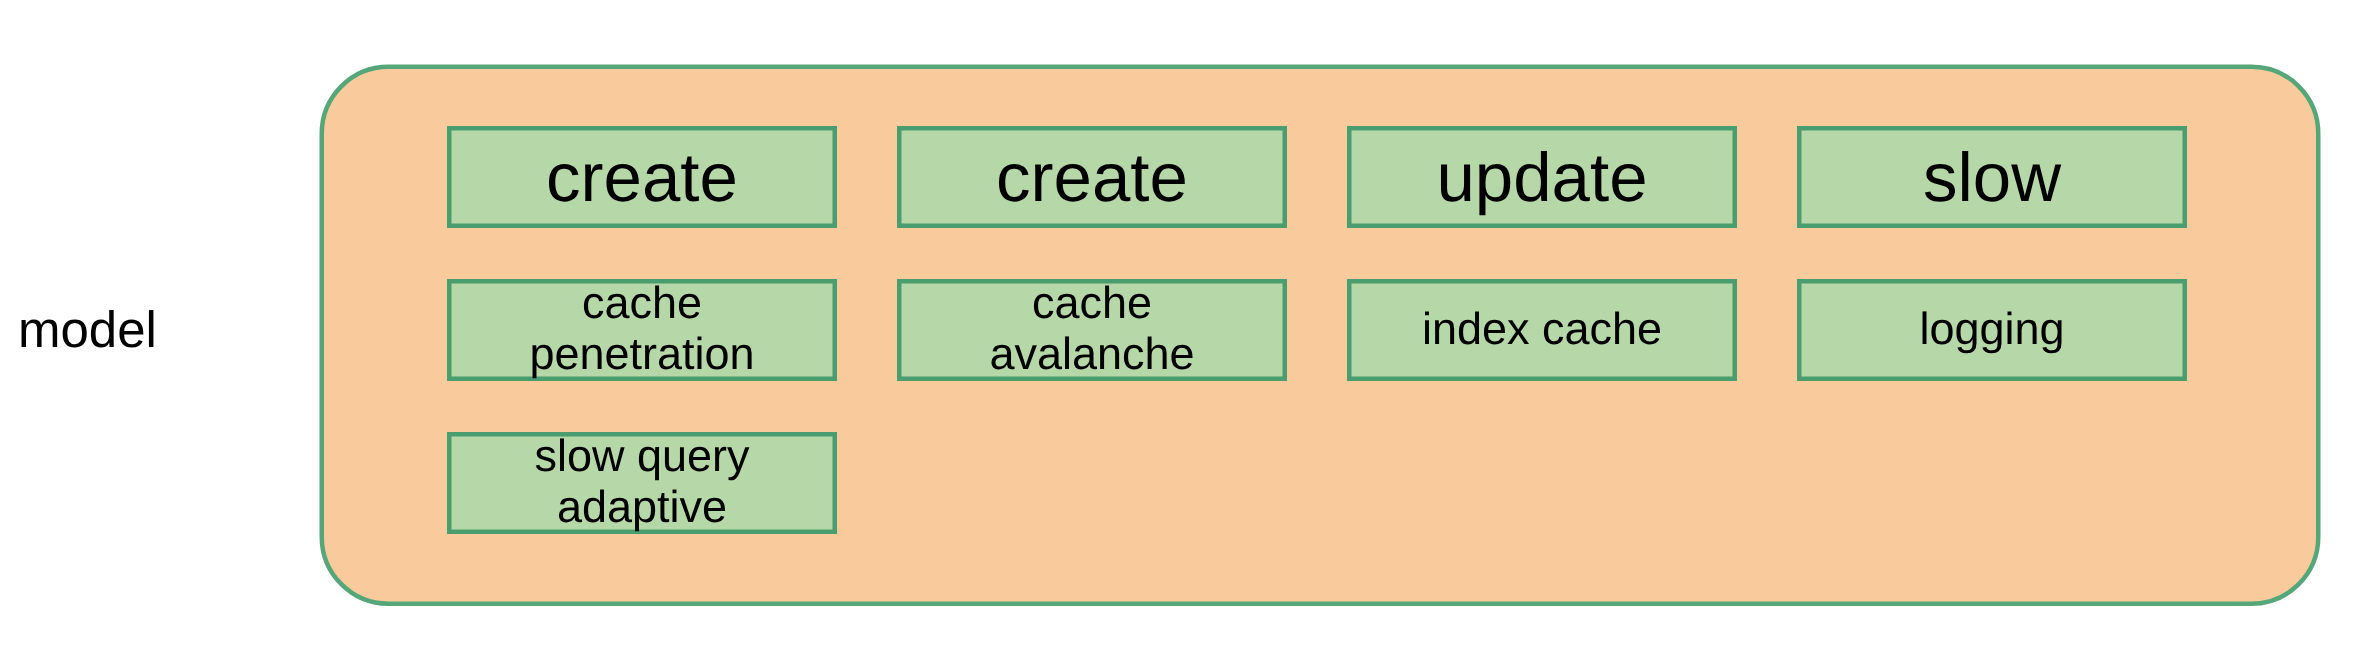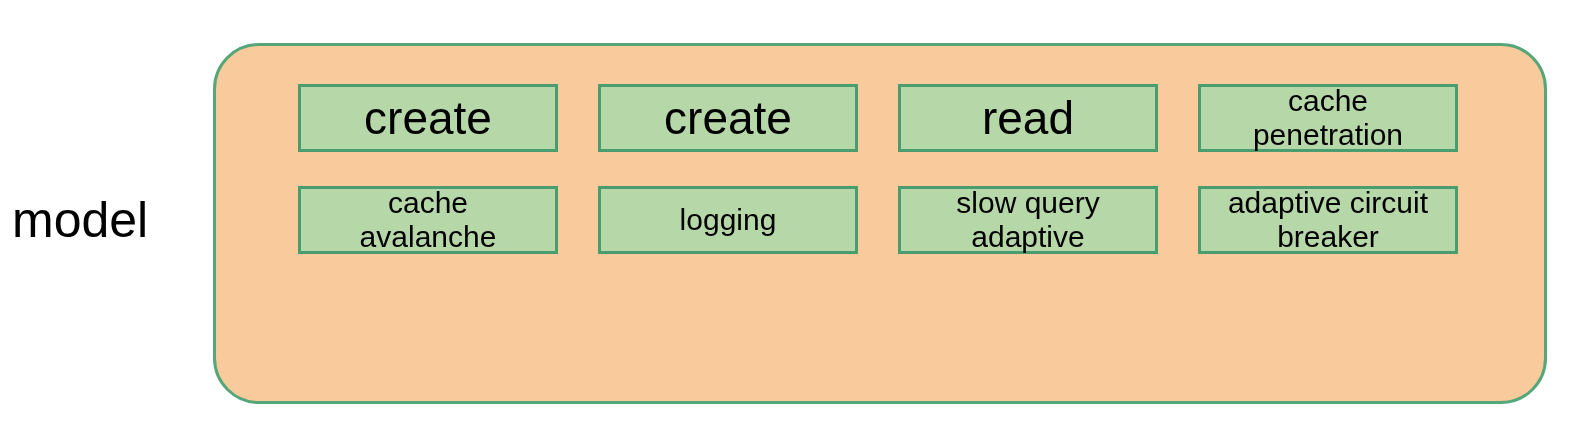--- a/index.html
+++ b/index.html
@@ -12,21 +12,21 @@
   * { margin: 0; padding: 0; box-sizing: border-box; }
   html, body { width: 1570px; height: 440px; background: #ffffff; overflow: hidden; }
   body { font-family: "Liberation Sans", sans-serif; color: var(--text); }
 
   .canvas { position: relative; width: 1570px; height: 440px; background: #ffffff; }
 
   .model-label {
     position: absolute;
     left: 12px;
     top: 196px;
-    font-size: 50px;
+    font-size: 34px;
     line-height: 48px;
     color: var(--text);
     white-space: nowrap;
   }
 
   .container {
     position: absolute;
     left: 213px;
     top: 43px;
     width: 1334px;
@@ -66,29 +66,29 @@
 
 <div class="canvas">
 
   <div class="model-label">model</div>
 
   <div class="container">
     <div class="grid">
 
       <div class="box header">create</div>
       <div class="box header">create</div>
-      <div class="box header">read</div>
+      <div class="box header">update</div>
+      <div class="box header">slow</div>
 
       <div class="box item">cache
 penetration</div>
       <div class="box item">cache
 avalanche</div>
+      <div class="box item">index cache</div>
 
       <div class="box item">logging</div>
       <div class="box item">slow query
 adaptive</div>
-      <div class="box item">adaptive circuit
-breaker</div>
 
     </div>
   </div>
 
 </div>
 
 </body></html>

